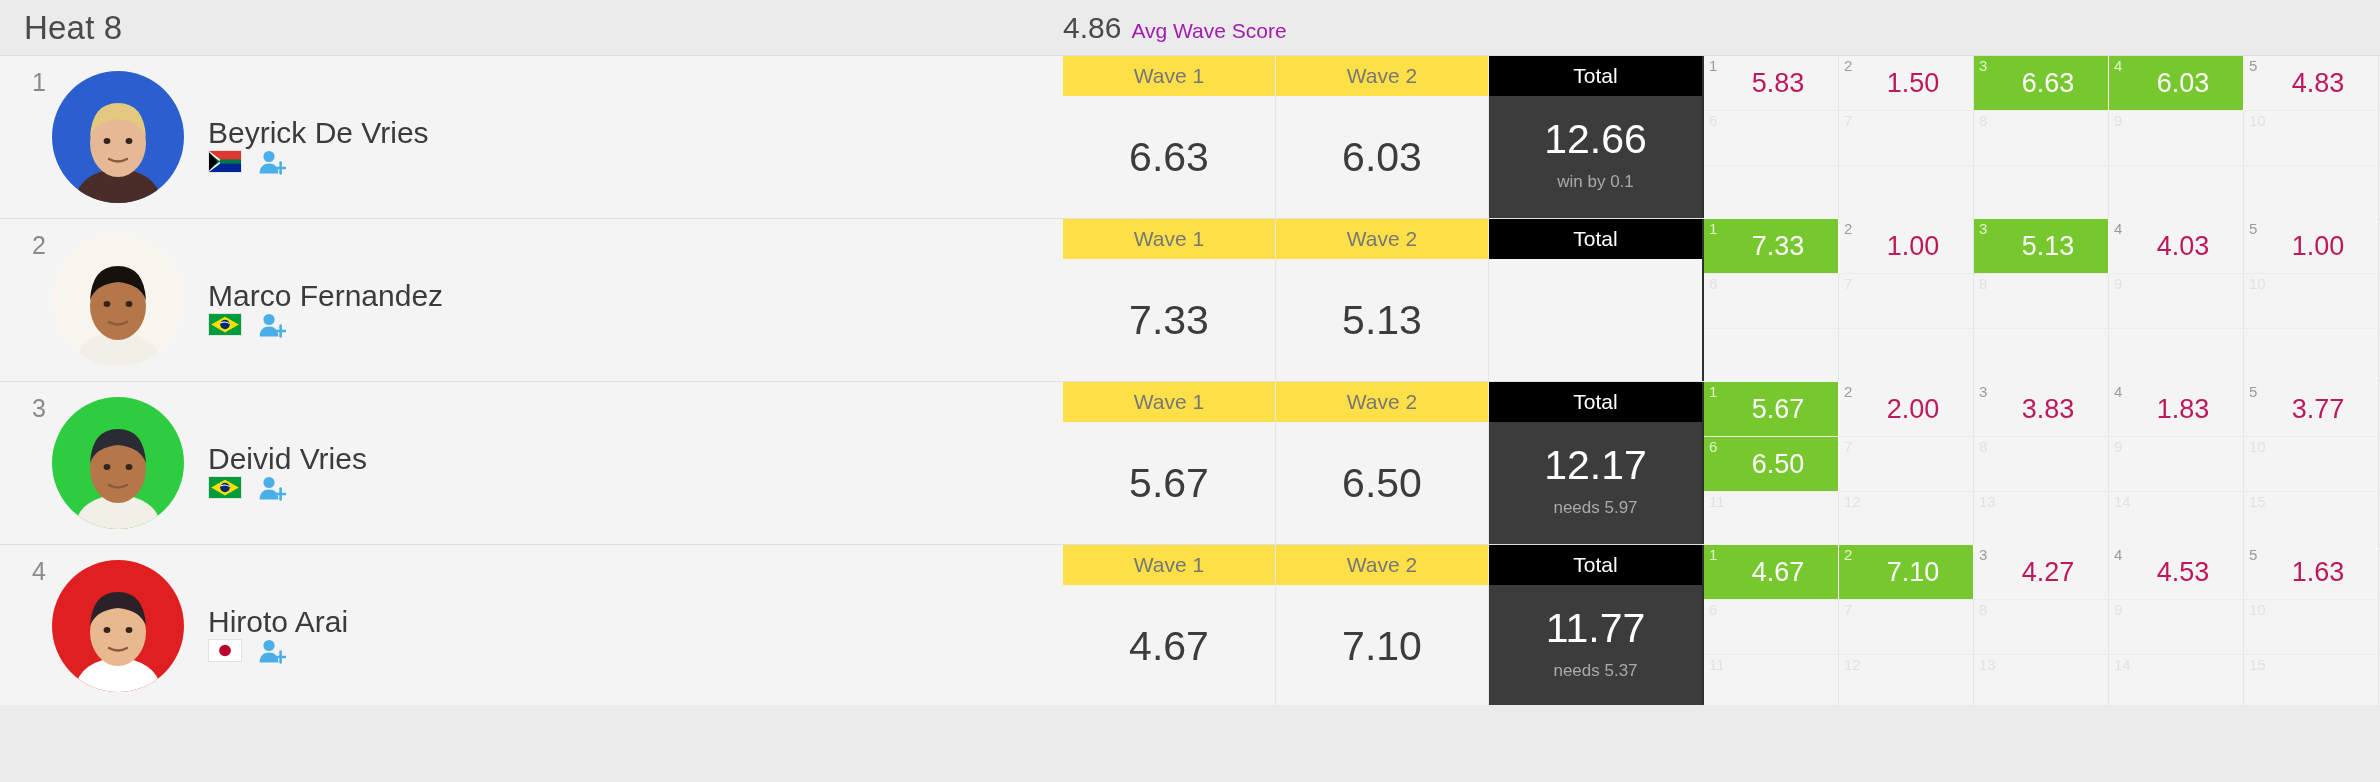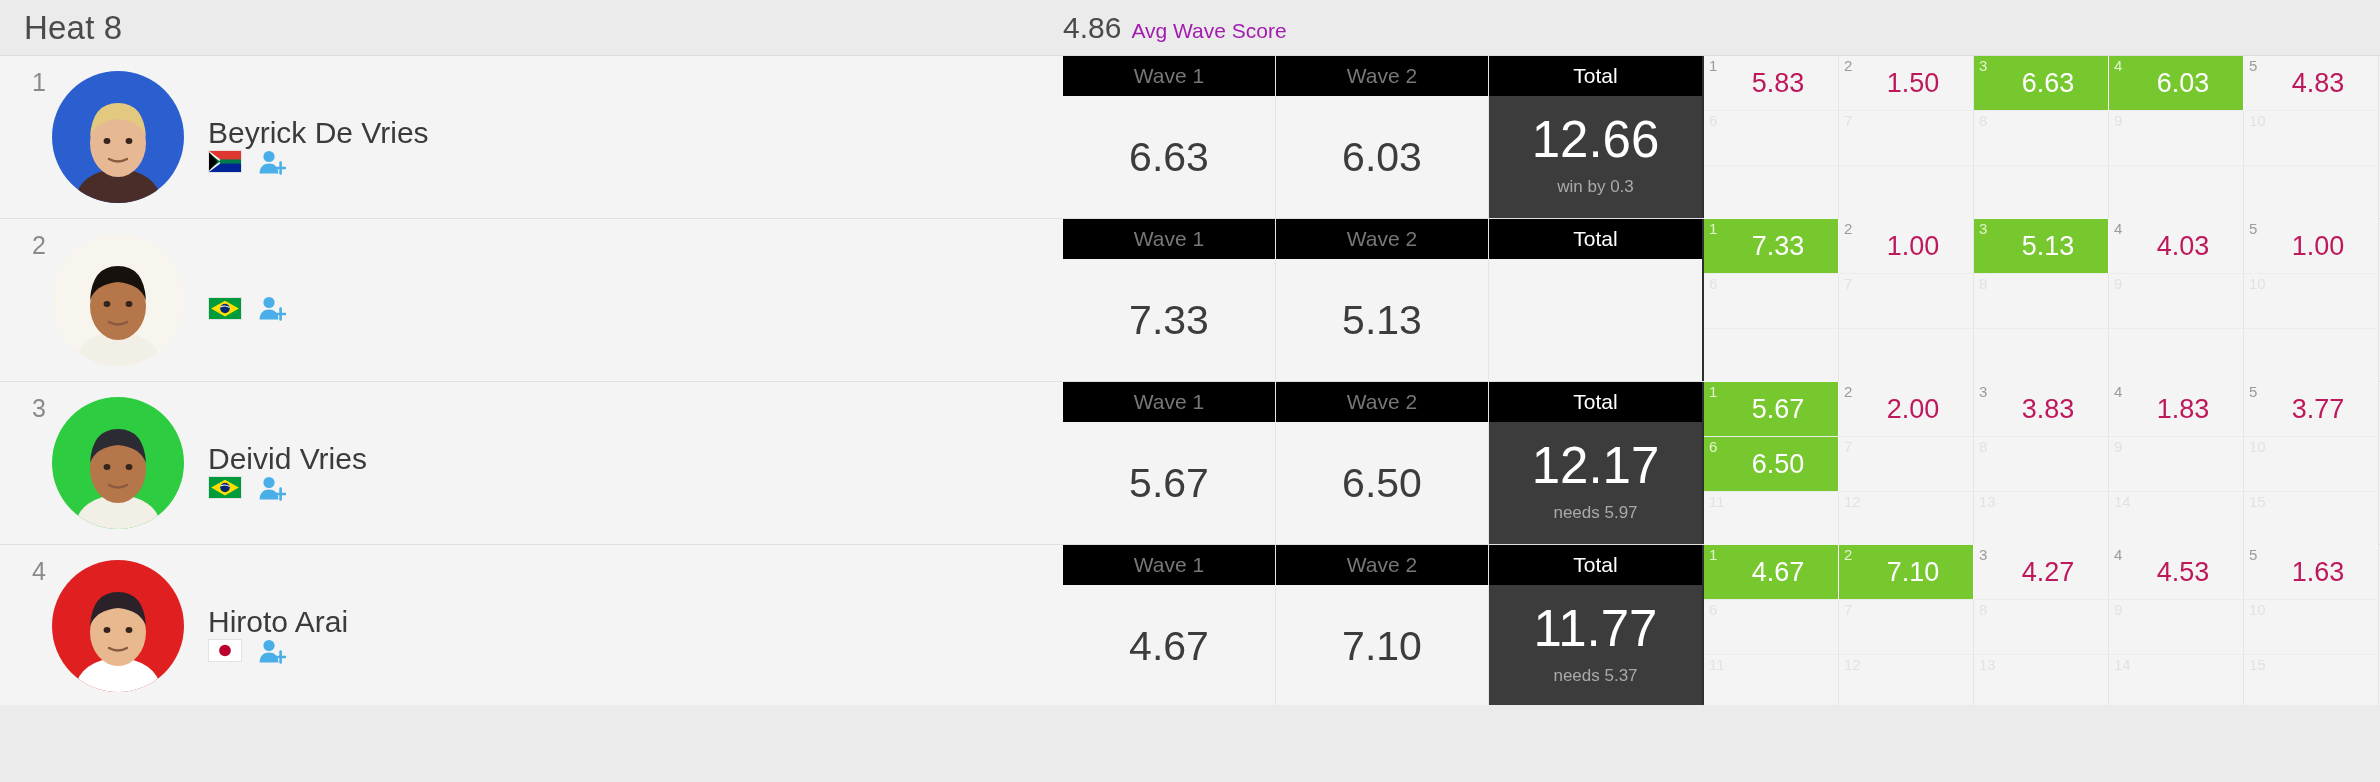--- a/index.html
+++ b/index.html
@@ -134,21 +134,21 @@
     width: 213px;
     height: 100%;
     display: flex;
     flex-direction: column;
     border-right: 1px solid #e6e6e6;
     box-sizing: border-box;
   }
   .col.total { width: 213px; border-right: none; }
   .col-head {
     height: 40px;
-    background: #000000;
+    background: #fde047;
     color: #777;
     font-size: 21px;
     display: flex;
     align-items: center;
     justify-content: center;
   }
   .col.total .col-head {
     background: #000;
     color: #fff;
   }
@@ -162,21 +162,21 @@
     color: #3c3c3c;
   }
   .col.total .col-body {
     background: #3c3c3c;
     color: #fff;
     flex-direction: column;
     justify-content: center;
     gap: 2px;
     padding-bottom: 4px;
   }
-  .total-value { font-size: 51px; line-height: 1.05; }
+  .total-value { font-size: 41px; line-height: 1.05; }
   .total-note {
     font-size: 17px;
     color: #a9a9a9;
     margin-top: 8px;
   }
 
   
   .wave-grid {
     position: absolute;
     left: 1702px;
@@ -290,21 +290,21 @@
             <div class="col-body">6.63</div>
           </div>
           <div class="col">
             <div class="col-head">Wave 2</div>
             <div class="col-body">6.03</div>
           </div>
           <div class="col total">
             <div class="col-head">Total</div>
             <div class="col-body">
               <div class="total-value">12.66</div>
-              <div class="total-note">win by 0.3</div>
+              <div class="total-note">win by 0.1</div>
             </div>
           </div>
         </div>
         <div class="wave-grid">
           <div class="wave-grid-row">
             <div class="wave-cell">
               <span class="wave-idx">1</span>
               <span class="wave-val">5.83</span>
             </div>
             <div class="wave-cell">
@@ -358,20 +358,21 @@
               <rect width="132" height="132" fill="#f7f5ee"></rect>
               <ellipse cx="66" cy="128" rx="42" ry="30" fill="#f2efe6"></ellipse>
               <ellipse cx="66" cy="72" rx="28" ry="34" fill="#b5764a"></ellipse>
               <path d="M38 66 Q40 32 66 32 Q92 32 94 66 Q88 50 66 48 Q44 50 38 66 Z" fill="#17110d"></path>
               <ellipse cx="55" cy="70" rx="3.4" ry="3.0" fill="#33241c"></ellipse>
               <ellipse cx="77" cy="70" rx="3.4" ry="3.0" fill="#33241c"></ellipse>
               <path d="M57 88 Q66 93 75 88" stroke="#8a5a40" stroke-width="2.4" fill="none" stroke-linecap="round"></path>
             </svg>
           </div>
           <div class="athlete-meta">
+            <div class="athlete-name">Marco Fernandez</div>
             <div class="meta-icons">
               <span>
                 <svg class="flag" viewBox="0 0 60 40" preserveAspectRatio="none">
                   <rect width="60" height="40" fill="#009b3a"></rect>
                   <path d="M30 5 L56 20 L30 35 L4 20 Z" fill="#ffdf00"></path>
                   <circle cx="30" cy="20" r="9" fill="#002776"></circle>
                   <path d="M21.5 17 Q30 13 38.5 18" stroke="#ffffff" stroke-width="2" fill="none"></path>
                 </svg>
               </span>
               <span>

